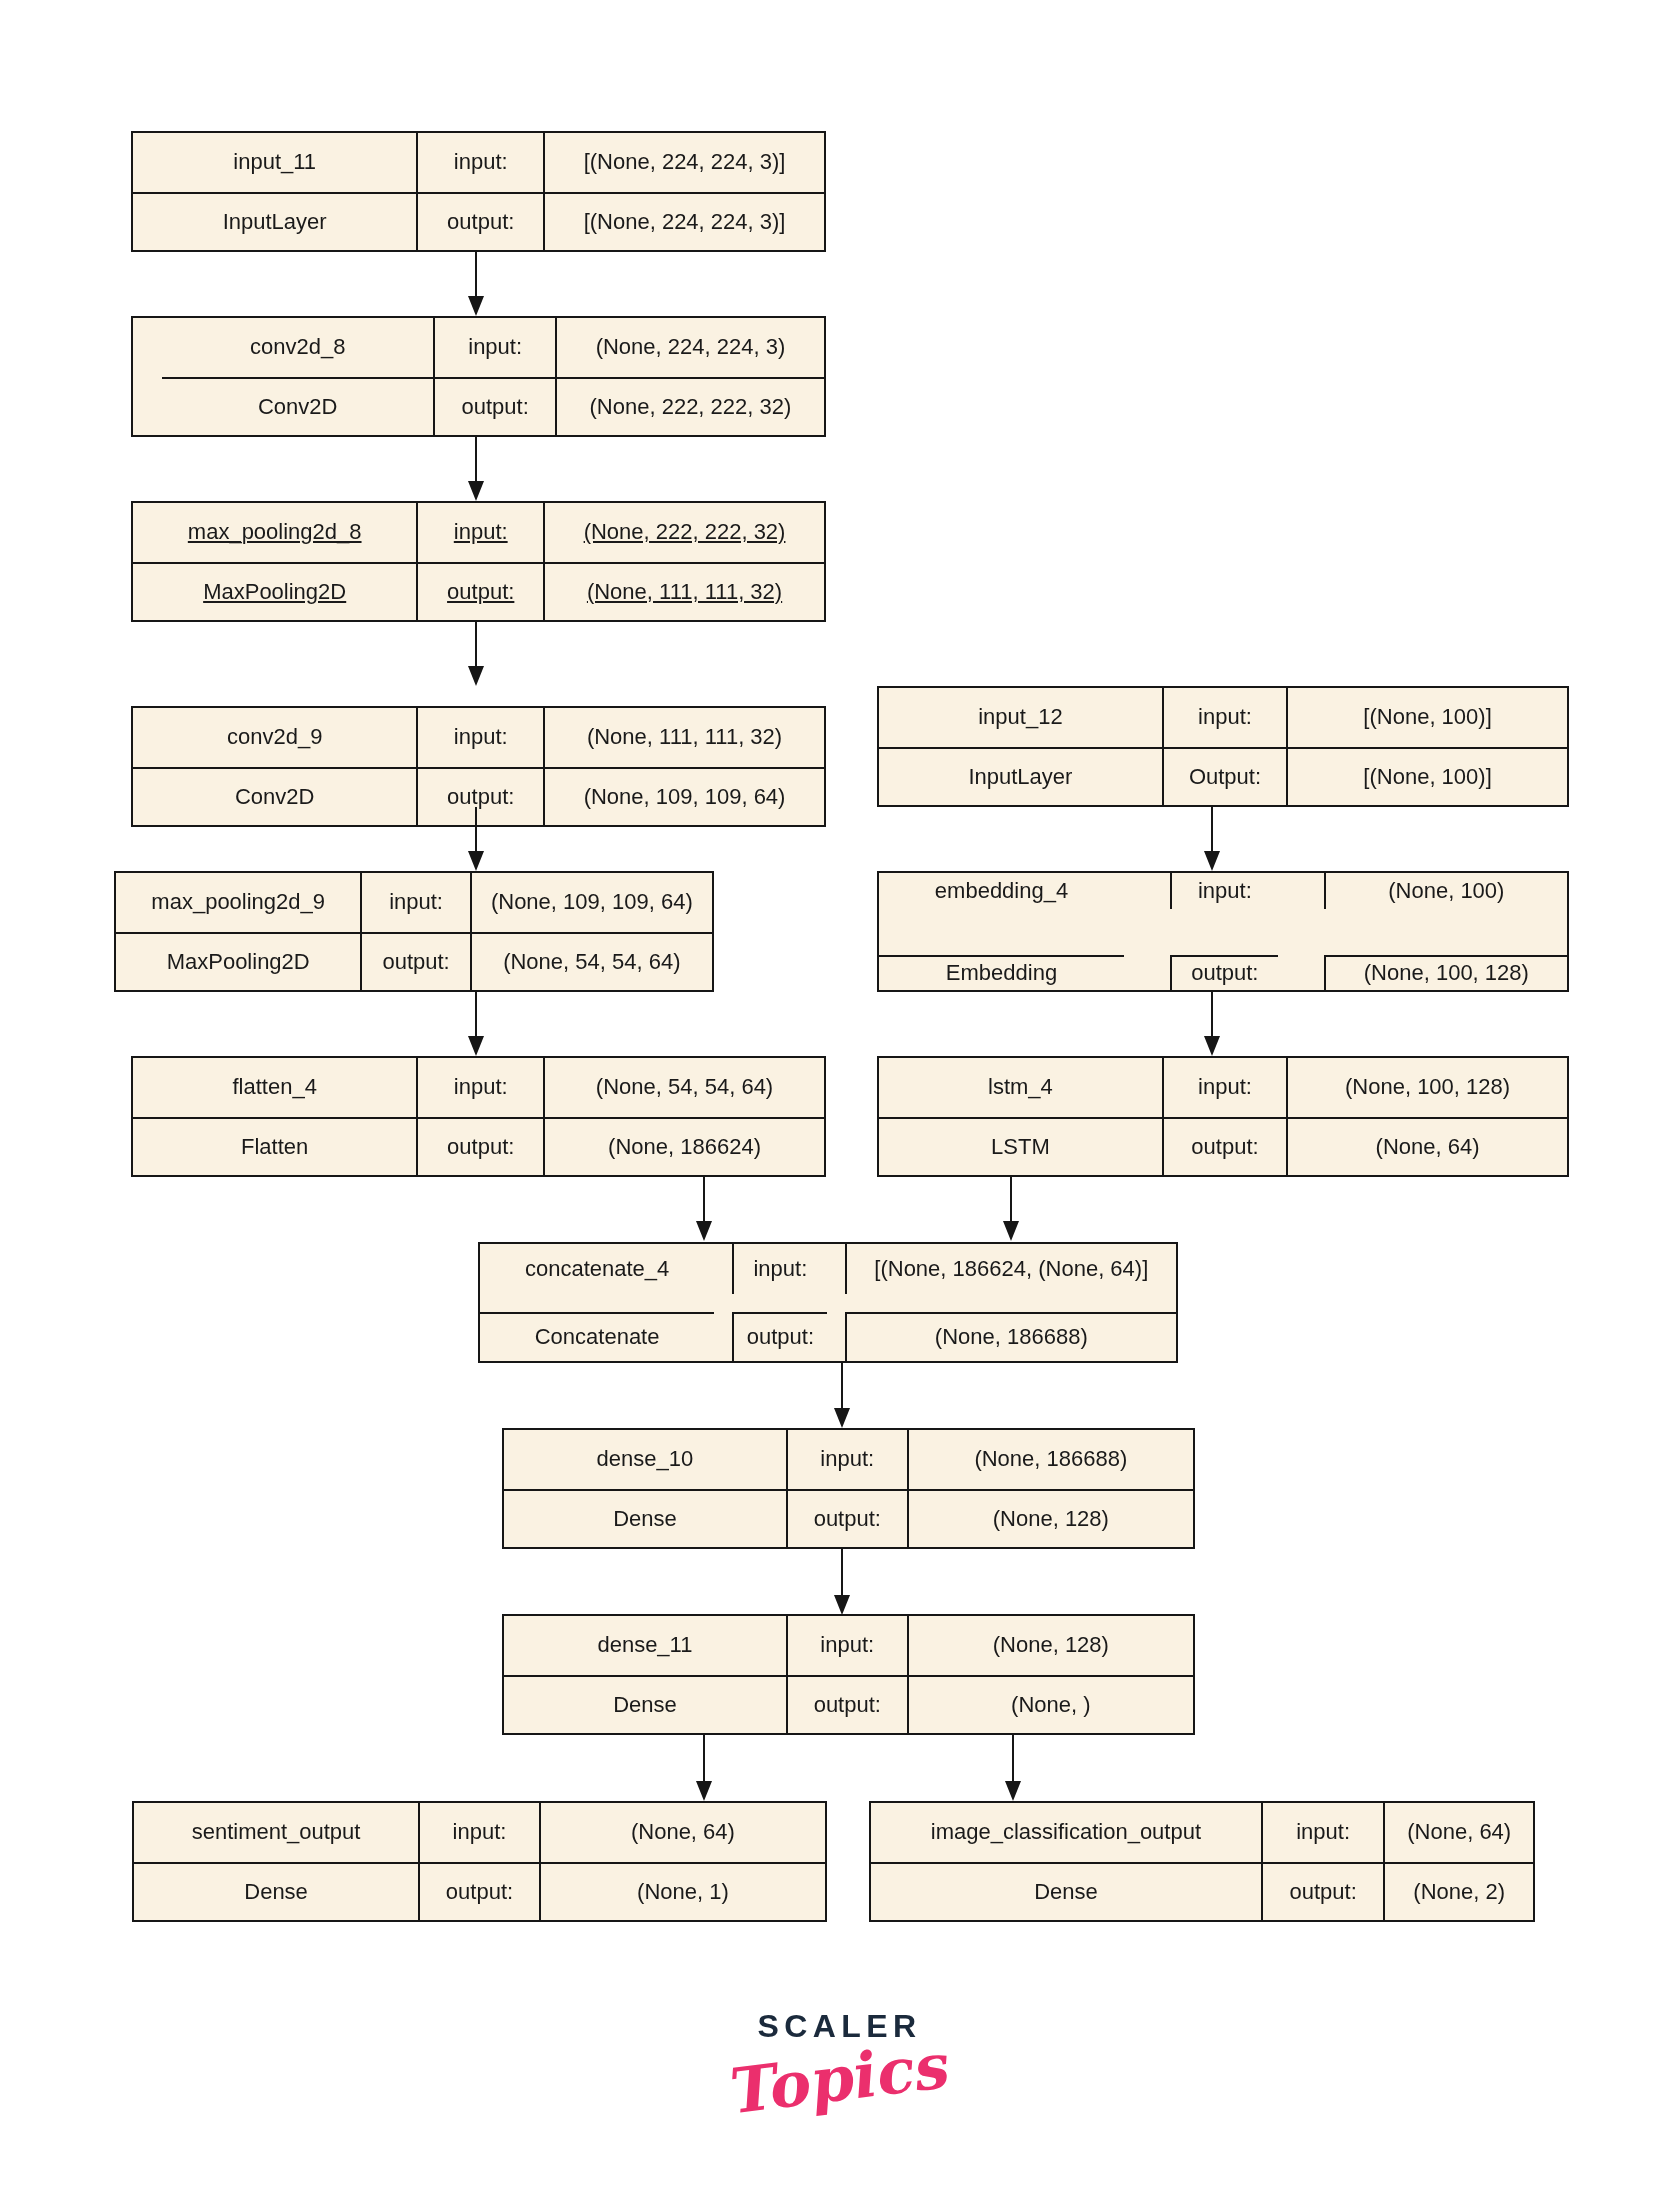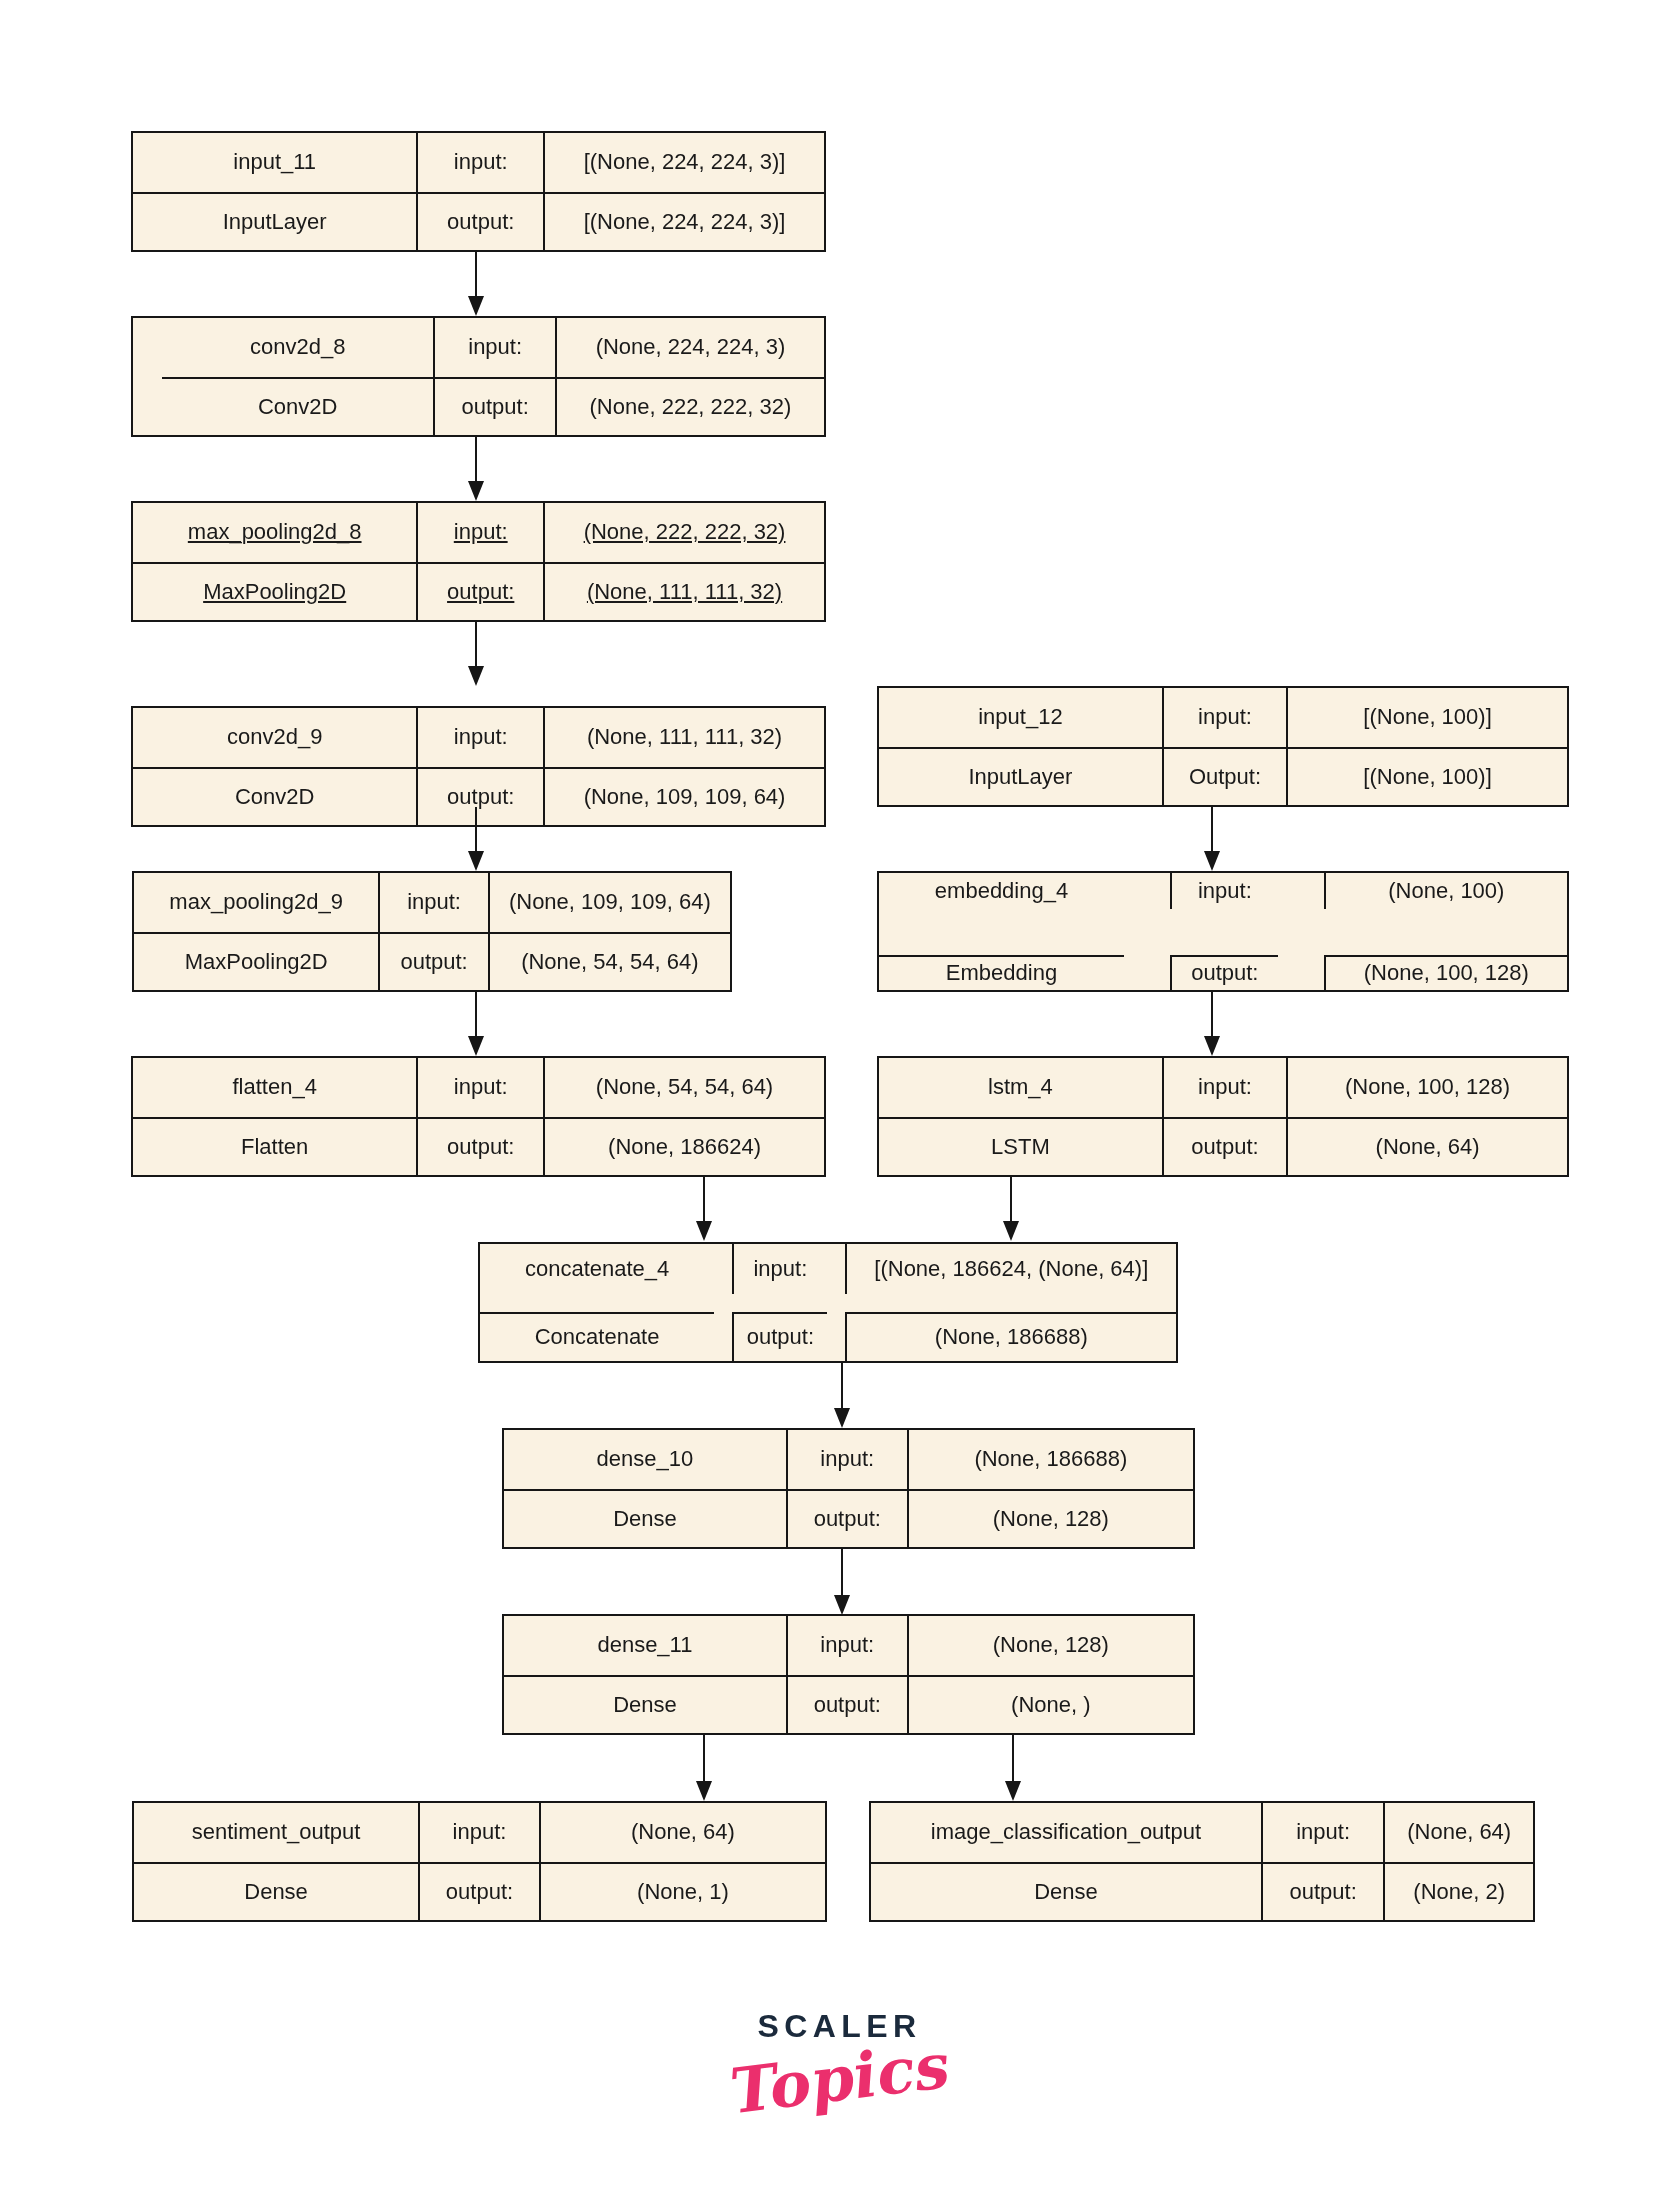--- a/index.html
+++ b/index.html
@@ -36,21 +36,21 @@
   .cols-R{grid-template-columns:576fr 253fr 572fr;text-align:center;}
   .cols-concat{grid-template-columns:583fr 235fr 825fr;}
   .cols-dense{grid-template-columns:574fr 246fr 583fr;}
   .cols-sent{grid-template-columns:579fr 246fr 583fr;}
   .cols-img{grid-template-columns:795fr 250fr 305fr;}
 
   .n-input11{left:131px;top:131px;width:695px;}
   .n-conv8  {left:131px;top:316px;width:695px;padding-left:29px;}
   .n-max8   {left:131px;top:501px;width:695px;text-decoration:underline;}
   .n-conv9  {left:131px;top:686px;width:695px;margin-top:20px;}
-  .n-max9   {left:132px;top:871px;width:600px;}
+  .n-max9   {left:114px;top:871px;width:600px;}
   .n-flat4  {left:131px;top:1056px;width:695px;}
   .n-input12{left:877px;top:686px;width:692px;}
   .n-emb4   {left:877px;top:871px;width:692px;gap:46px;}
   .n-lstm4  {left:877px;top:1056px;width:692px;}
   .n-concat {left:478px;top:1242px;width:700px;gap:18px;}
   .n-dense10{left:502px;top:1428px;width:693px;}
   .n-dense11{left:502px;top:1614px;width:693px;}
   .n-sent   {left:132px;top:1801px;width:695px;}
   .n-img    {left:869px;top:1801px;width:666px;}
 

